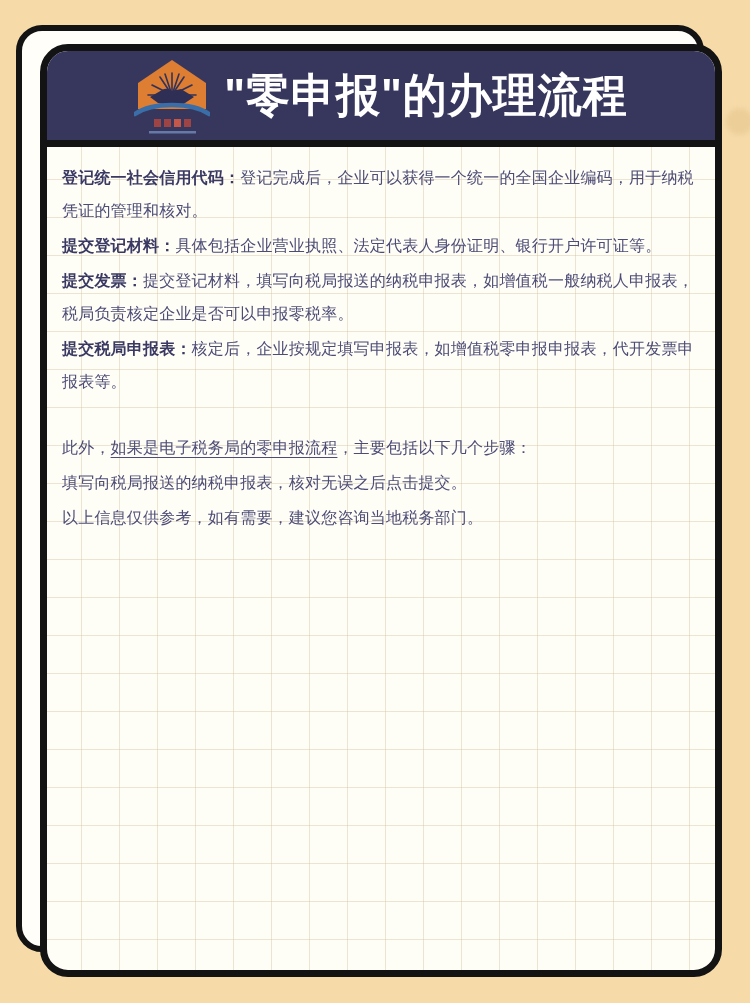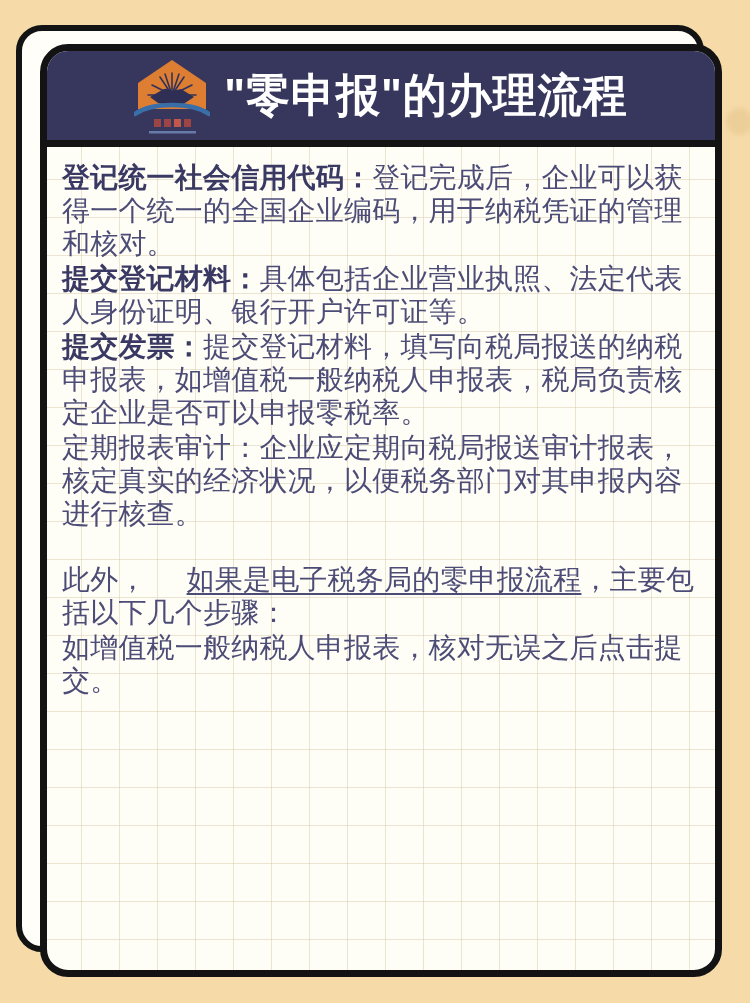--- a/index.html
+++ b/index.html
@@ -33,26 +33,26 @@
   }
   .logo { width:76px; height:80px; flex:0 0 auto; margin-top:2px; }
   .content-area {
     flex:1;
     padding:14px 18px 0 15px;
     background-image:
       linear-gradient(to right, rgba(208,188,152,0.38) 1.5px, transparent 1.5px),
       linear-gradient(to bottom, rgba(208,188,152,0.38) 1.5px, transparent 1.5px);
     background-size:38px 38px;
     background-position:-4px -6px;
-    font-size:28px; line-height:33px; color:#4C4C77;
+    font-size:16px; line-height:33px; color:#4C4C77;
     letter-spacing:0.2px;
   }
   .content-area p { margin:0 0 2px 0; }
   .content-area b { color:#393963; font-weight:800; }
-  .content-area u { text-underline-offset:4px;margin-left:40px; }
+  .content-area u { text-underline-offset:4px; }
   .spacer { height:31px; }
 </style>
 </head>
 <body>
 
 <div class="bg-circle"></div>
 
 <div class="back-card"></div>
 
 <div class="front-card">
@@ -87,19 +87,20 @@
 
       <rect x="15" y="74" width="47" height="2.5" fill="#6F86B5" opacity="0.85"></rect>
     </svg>
     <div class="page-title">"零申报"的办理流程</div>
   </div>
 
   <div class="content-area">
       <p><b>登记统一社会信用代码：</b>登记完成后，企业可以获得一个统一的全国企业编码，用于纳税凭证的管理和核对。</p>
       <p><b>提交登记材料：</b>具体包括企业营业执照、法定代表人身份证明、银行开户许可证等。</p>
       <p><b>提交发票：</b>提交登记材料，填写向税局报送的纳税申报表，如增值税一般纳税人申报表，税局负责核定企业是否可以申报零税率。</p>
-      <p>定期报表审计：企业应定期向税局报送审计报表，核定真实的经济状况，以便税务部门对其申报内容进行核查。</p>
+      <p><b>提交税局申报表：</b>核定后，企业按规定填写申报表，如增值税零申报申报表，代开发票申报表等。</p>
       <div class="spacer"></div>
       <p>此外，<u>如果是电子税务局的零申报流程</u>，主要包括以下几个步骤：</p>
-      <p>如增值税一般纳税人申报表，核对无误之后点击提交。</p>
+      <p>填写向税局报送的纳税申报表，核对无误之后点击提交。</p>
+      <p>以上信息仅供参考，如有需要，建议您咨询当地税务部门。</p>
     </div>
 
 </div>
 
 </body></html>

